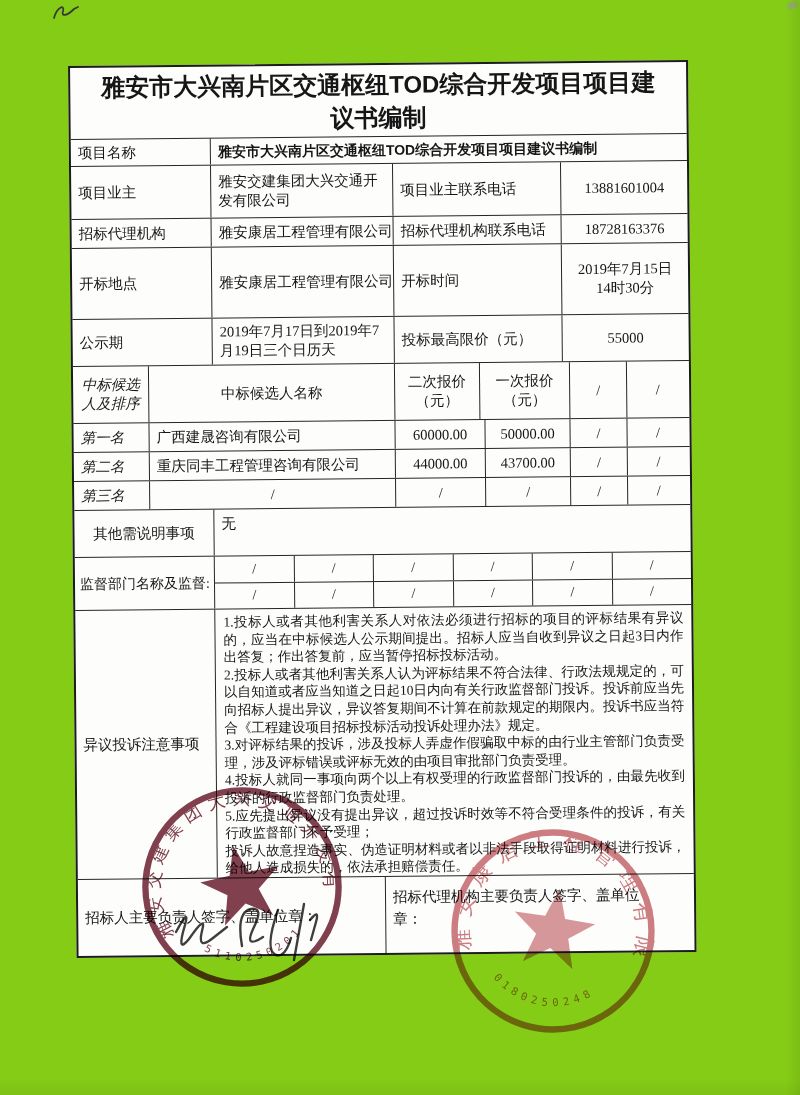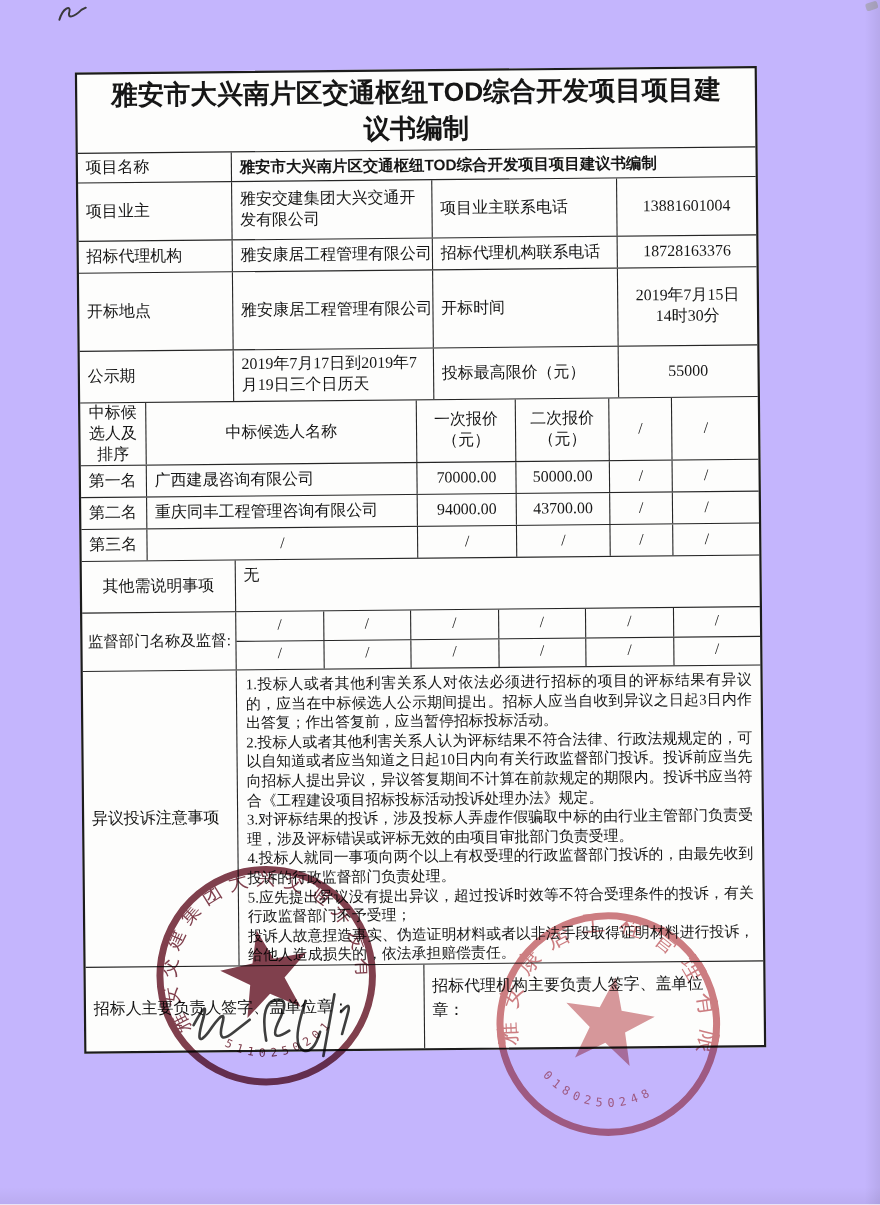--- a/index.html
+++ b/index.html
@@ -1,18 +1,18 @@
 <!DOCTYPE html>
 <html><head>
 <meta charset="utf-8">
 <style>
   html,body{margin:0;padding:0;}
   body{width:800px;height:1095px;background:#f6f5f2;position:relative;overflow:hidden;
        font-family:"Liberation Serif",serif;color:#161616;}
-  .scan{position:absolute;inset:0;background:#c4b5fd;}
+  .scan{position:absolute;inset:0;background:#84cc16;}
   .edge-right{position:absolute;top:0;right:0;width:14px;height:1095px;
       background:linear-gradient(to right,rgba(0,0,0,0),rgba(0,0,0,.07));}
   .edge-bottom{position:absolute;left:0;bottom:0;width:800px;height:16px;
       background:linear-gradient(to bottom,rgba(0,0,0,0),rgba(0,0,0,.05));}
   .corner-mark{position:absolute;right:2px;top:2px;width:11px;height:7px;background:#9a9a96;
       transform:rotate(-18deg);border-radius:2px;opacity:.55;}
 
   .sheet{position:absolute;left:68px;top:60px;width:616px;background:#fdfdfc;
       border:2.6px solid #1c1c1c;transform:rotate(-0.55deg);transform-origin:100% 0;}
 
@@ -24,21 +24,21 @@
   .center{justify-content:center;text-align:center;}
   .boldsans{font-family:"Liberation Sans",sans-serif;font-weight:700;font-size:14px;}
 
   .title-row{height:71px;display:flex;align-items:center;justify-content:center;text-align:center;
      border-bottom:1.8px solid #242424;font-family:"Liberation Sans",sans-serif;font-weight:700;
      font-size:24px;line-height:33px;padding:0 26px;}
 
   .h26{height:26px;} .h52{height:52px;} .h28{height:28px;} .h70{height:70px;}
   .h46{height:46px;} .h56{height:56px;} .h268{height:268px;} .h76{height:76px;}
   .w140{width:140px;} .w182{width:182px;} .w168{width:168px;} .w126{width:126px;}
-  .w77{width:60px;} .w246{width:246px;} .w90{width:90px;} .w85{width:85px;}
+  .w77{width:76px;font-style:italic;} .w246{width:246px;} .w90{width:90px;} .w85{width:85px;}
   .w57{width:57px;} .w61{width:61px;} .w308{width:308px;} .grow{flex:1;}
 
   .sup-wrap{flex:1;display:flex;flex-direction:column;}
   .sup-row{flex:1;display:flex;}
   .sup-row.first{border-bottom:1.6px solid #262626;}
   .sup-c{flex:1;border-right:1.6px solid #262626;display:flex;align-items:center;
      justify-content:center;font-size:14px;}
   .sup-c.last{border-right:none;}
   .nowrap{white-space:nowrap;}
 
@@ -96,39 +96,39 @@
     <div class="row h46">
       <div class="c w140">公示期</div>
       <div class="c w182">2019年7月17日到2019年7月19日三个日历天</div>
       <div class="c w168">投标最高限价（元）</div>
       <div class="c w126 last center">55000</div>
     </div>
 
     <div class="row h56">
       <div class="c w77 center">中标候选人及排序</div>
       <div class="c w246 center">中标候选人名称</div>
+      <div class="c w85 center">二次报价（元）</div>
       <div class="c w90 center">一次报价（元）</div>
-      <div class="c w85 center">二次报价（元）</div>
       <div class="c w57 center">/</div>
       <div class="c w61 last center">/</div>
     </div>
 
     <div class="row h28">
       <div class="c w77">第一名</div>
       <div class="c w246 nowrap">广西建晟咨询有限公司</div>
-      <div class="c w90 center">70000.00</div>
+      <div class="c w90 center">60000.00</div>
       <div class="c w85 center">50000.00</div>
       <div class="c w57 center">/</div>
       <div class="c w61 last center">/</div>
     </div>
 
     <div class="row h28">
       <div class="c w77">第二名</div>
       <div class="c w246 nowrap">重庆同丰工程管理咨询有限公司</div>
-      <div class="c w90 center">94000.00</div>
+      <div class="c w90 center">44000.00</div>
       <div class="c w85 center">43700.00</div>
       <div class="c w57 center">/</div>
       <div class="c w61 last center">/</div>
     </div>
 
     <div class="row h28">
       <div class="c w77">第三名</div>
       <div class="c w246 center">/</div>
       <div class="c w90 center">/</div>
       <div class="c w85 center">/</div>

